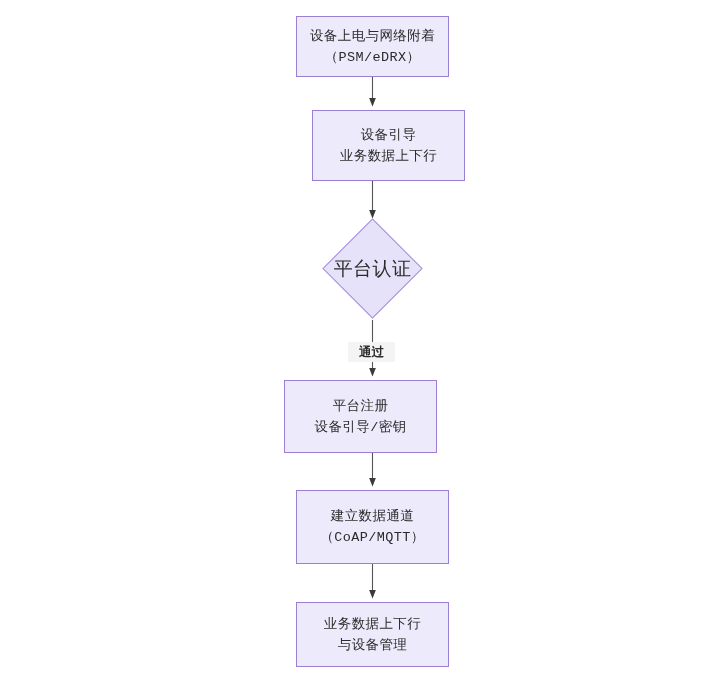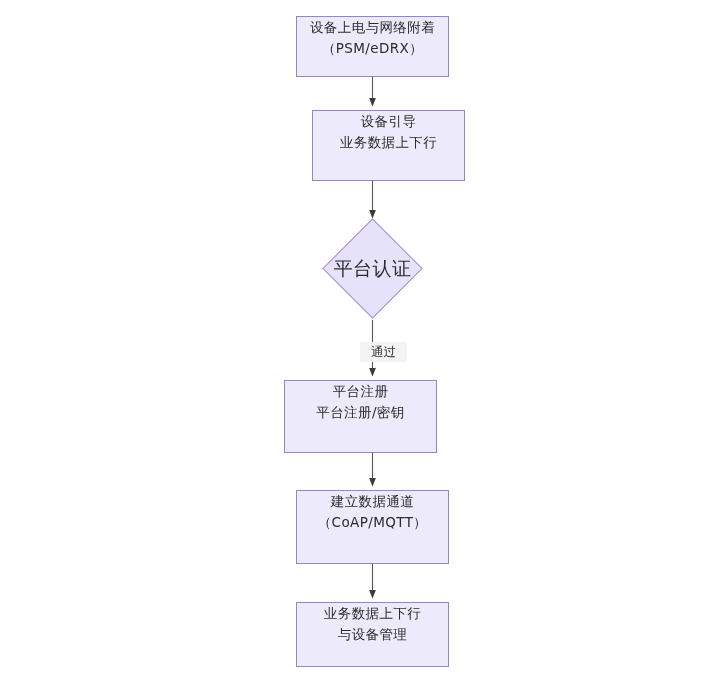--- a/index.html
+++ b/index.html
@@ -22,25 +22,27 @@
     height: 700px;
   }
   .node {
     position: absolute;
     box-sizing: border-box;
     background: #eceafb;
     border: 1px solid #9b7fd4;
     display: flex;
     flex-direction: column;
     align-items: center;
+    justify-content: center;
     color: #2b2b2b;
     font-size: 13.5px;
     line-height: 21px;
     letter-spacing: 0.4px;
     white-space: nowrap;
+    font-family: Liberation Mono, monospace;
   }
   .node .line {
     display: block;
   }
   
   .decision {
     position: absolute;
     box-sizing: border-box;
   }
   .decision .diamond-shape {
@@ -115,27 +117,27 @@
     <span class="line">业务数据上下行</span>
   </div>
 
   <div class="decision" style="left:337px; top:233px; width:71px; height:71px;">
     <div class="diamond-shape"></div>
     <div class="diamond-label" style="left:-36px; top:0px; width:143px; height:71px;">
       <span>平台认证</span>
     </div>
   </div>
 
-  <div class="edge-label" style="left:360px; top:342px; width:41px;">
+  <div class="edge-label" style="left:348px; top:342px; width:41px;font-weight:bold;">
     <span>通过</span>
   </div>
 
   <div class="node" style="left:284px; top:380px; width:153px; height:73px;">
     <span class="line">平台注册</span>
-    <span class="line">平台注册/密钥</span>
+    <span class="line">设备引导/密钥</span>
   </div>
 
   <div class="node" style="left:296px; top:602px; width:153px; height:65px;">
     <span class="line">业务数据上下行</span>
     <span class="line">与设备管理</span>
   </div>
 
   <div class="node" style="left:296px; top:490px; width:153px; height:74px;">
     <span class="line">建立数据通道</span>
     <span class="line">（CoAP/MQTT）</span>

